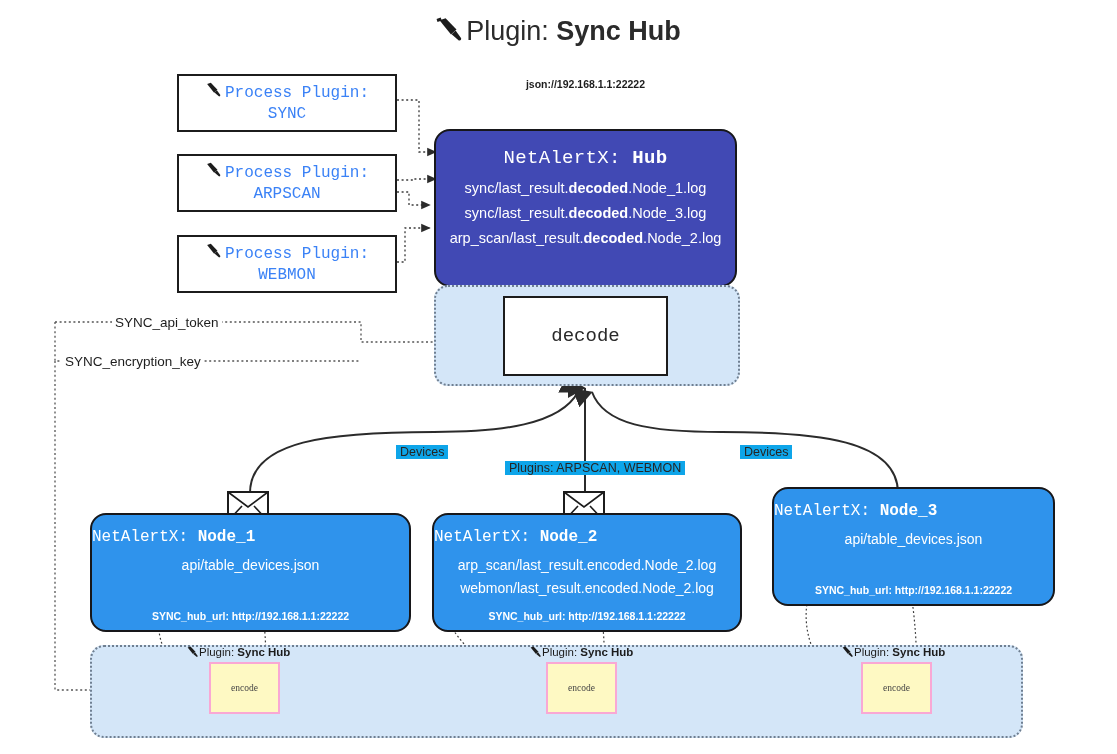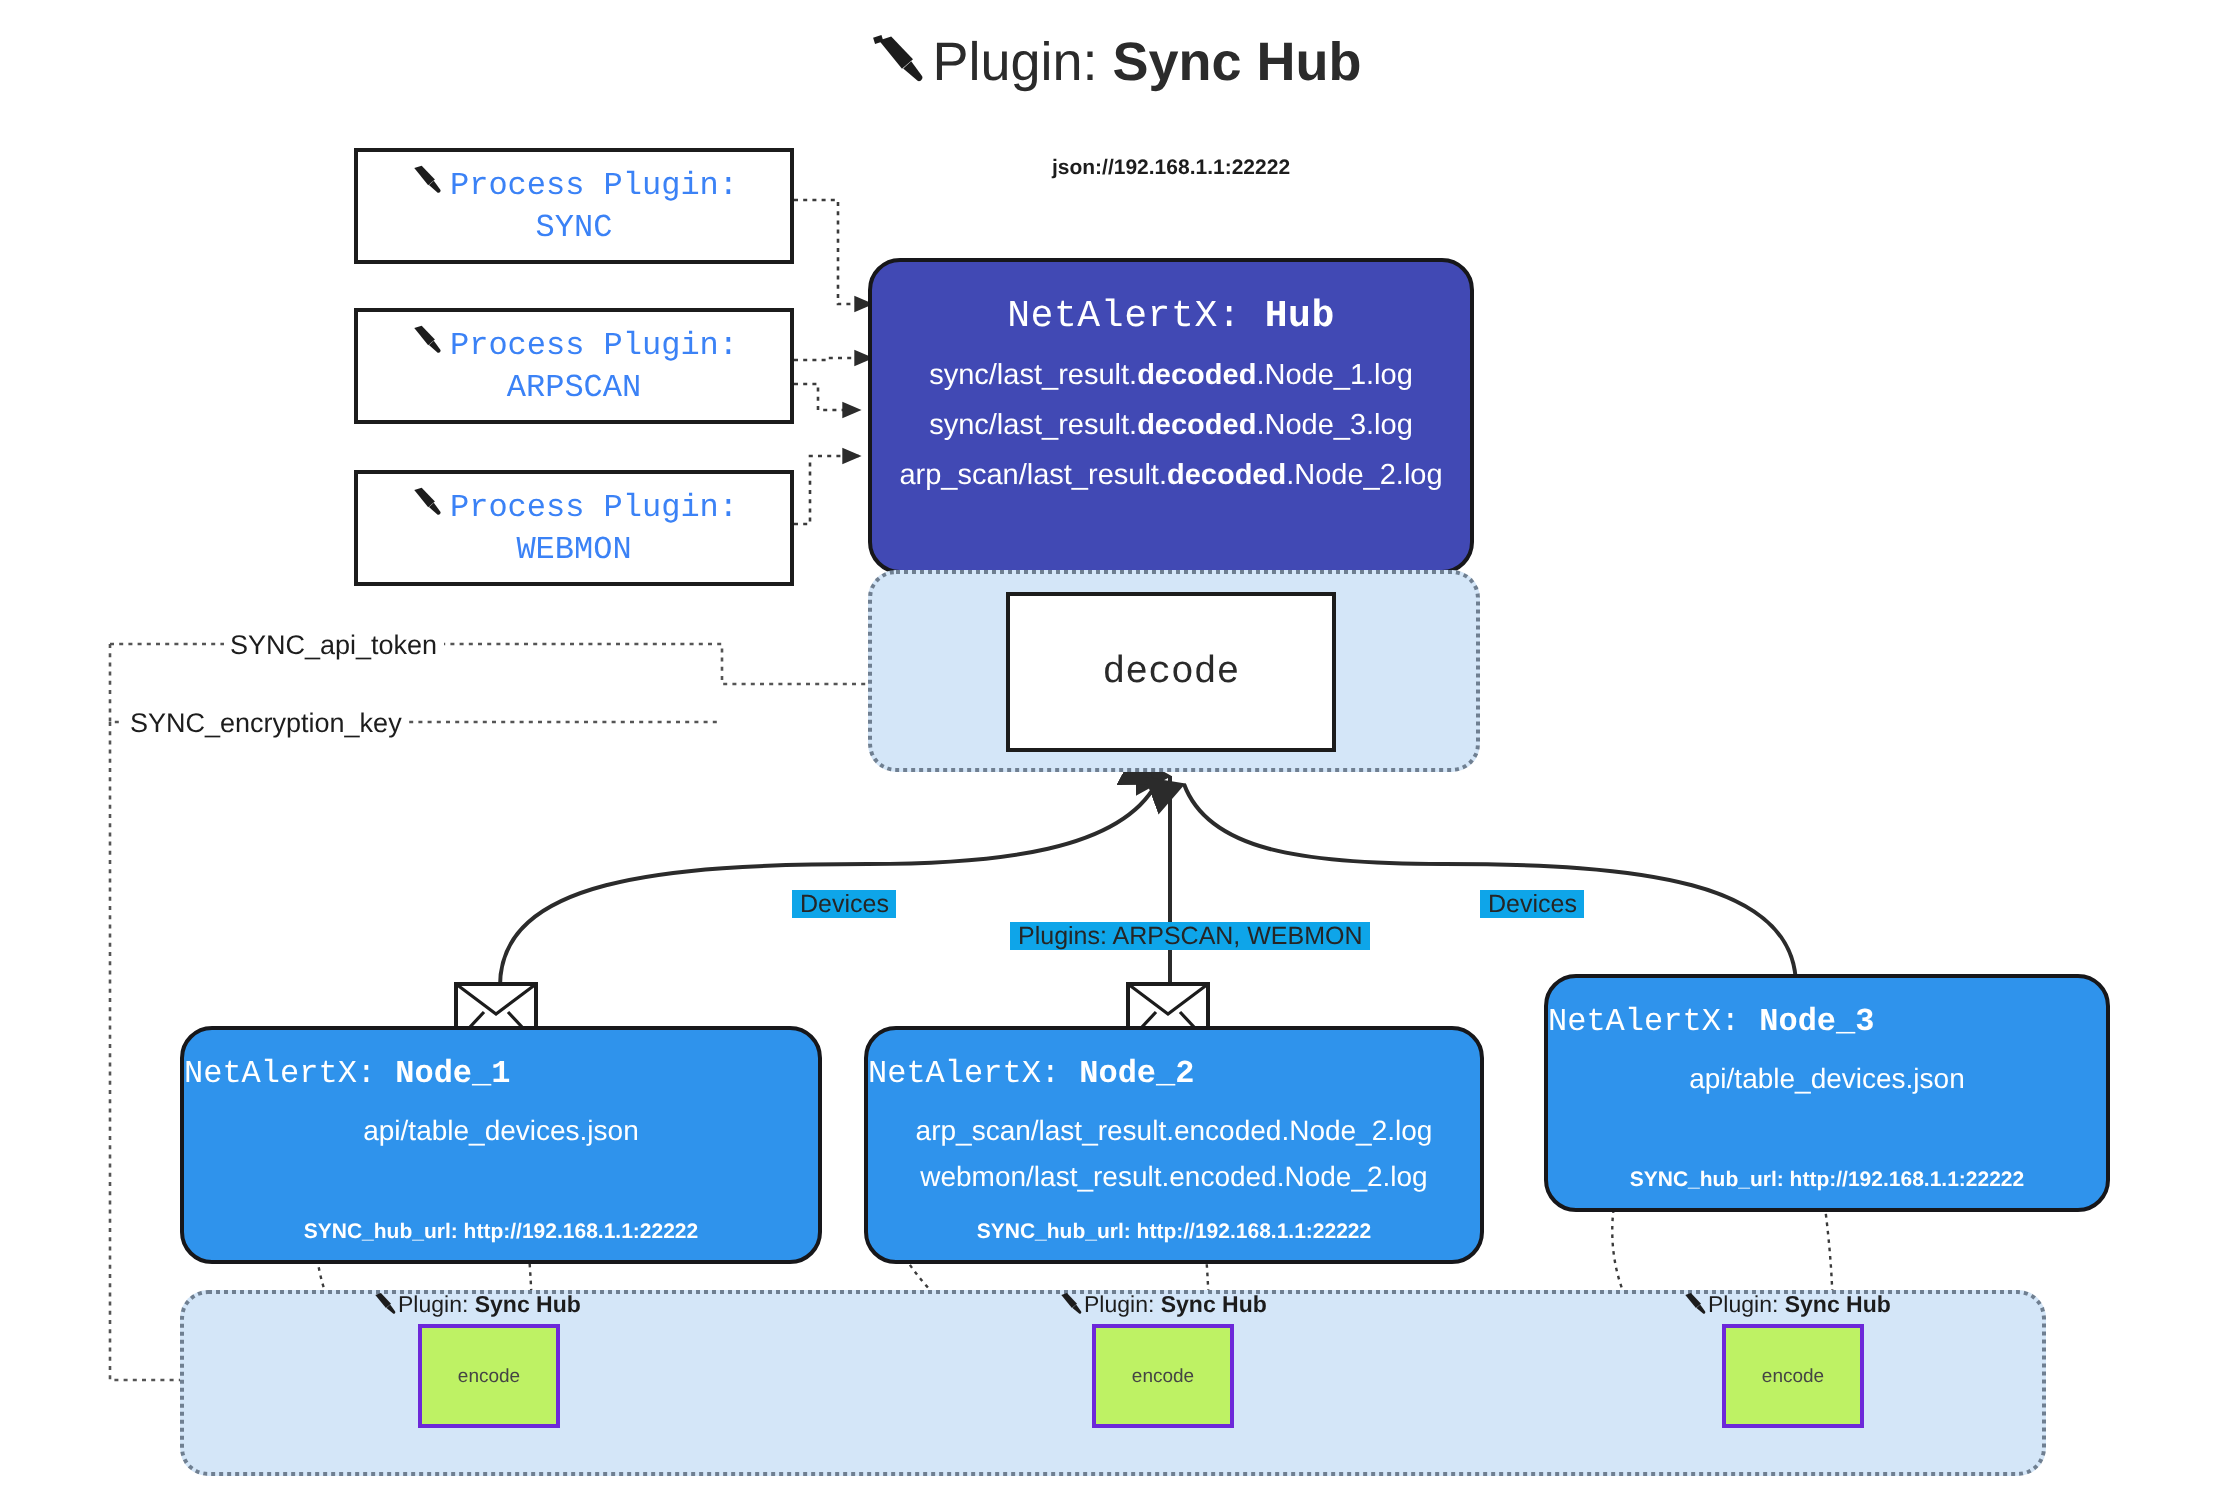--- a/index.html
+++ b/index.html
@@ -211,26 +211,26 @@
     position: absolute;
     font-size: 11.5px;
     color: #1c1c1c;
     white-space: nowrap;
   }
   .encode-label b { font-weight: bold; }
   .encode-box {
     position: absolute;
     width: 71px; height: 52px;
     box-sizing: border-box;
-    background: #bef264;
-    border: 2px solid #6d28d9;
+    background: #fef9c3;
+    border: 2px solid #f9a8d4;
     display: flex;
     align-items: center;
     justify-content: center;
-    font-family: Liberation Sans, sans-serif;
+    font-family: Liberation Serif, serif;
     font-size: 9.5px;
     color: #444444;
   }
 </style>
 </head>
 <body>
 
 <div id="canvas">
 
   <svg id="edges" viewBox="0 0 1117 754">

